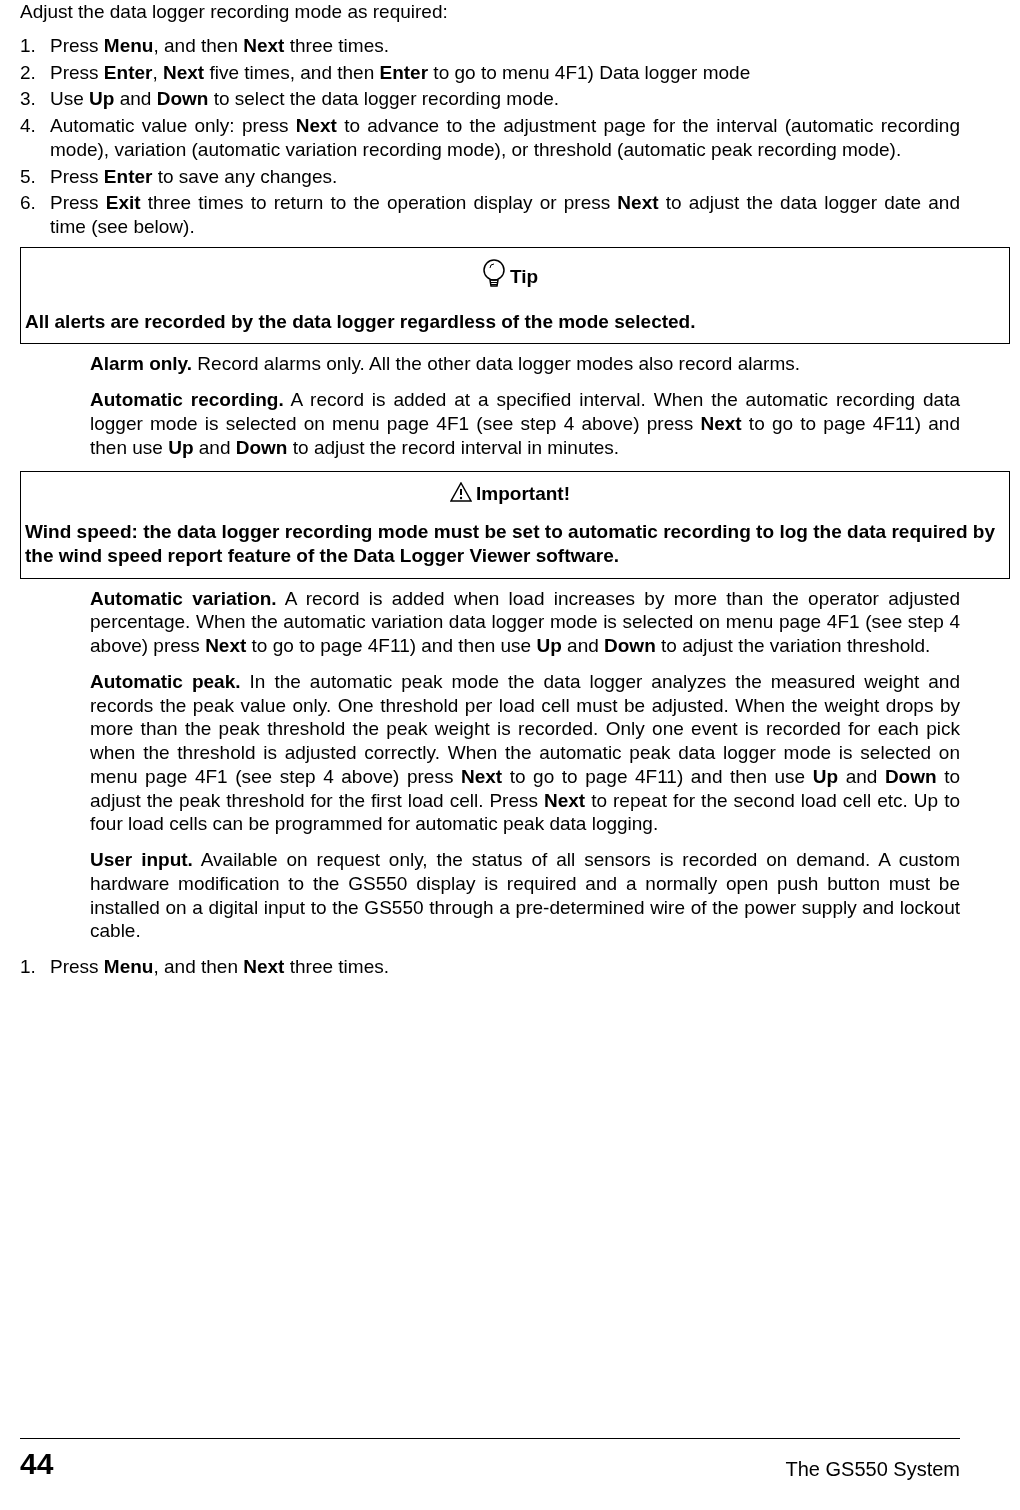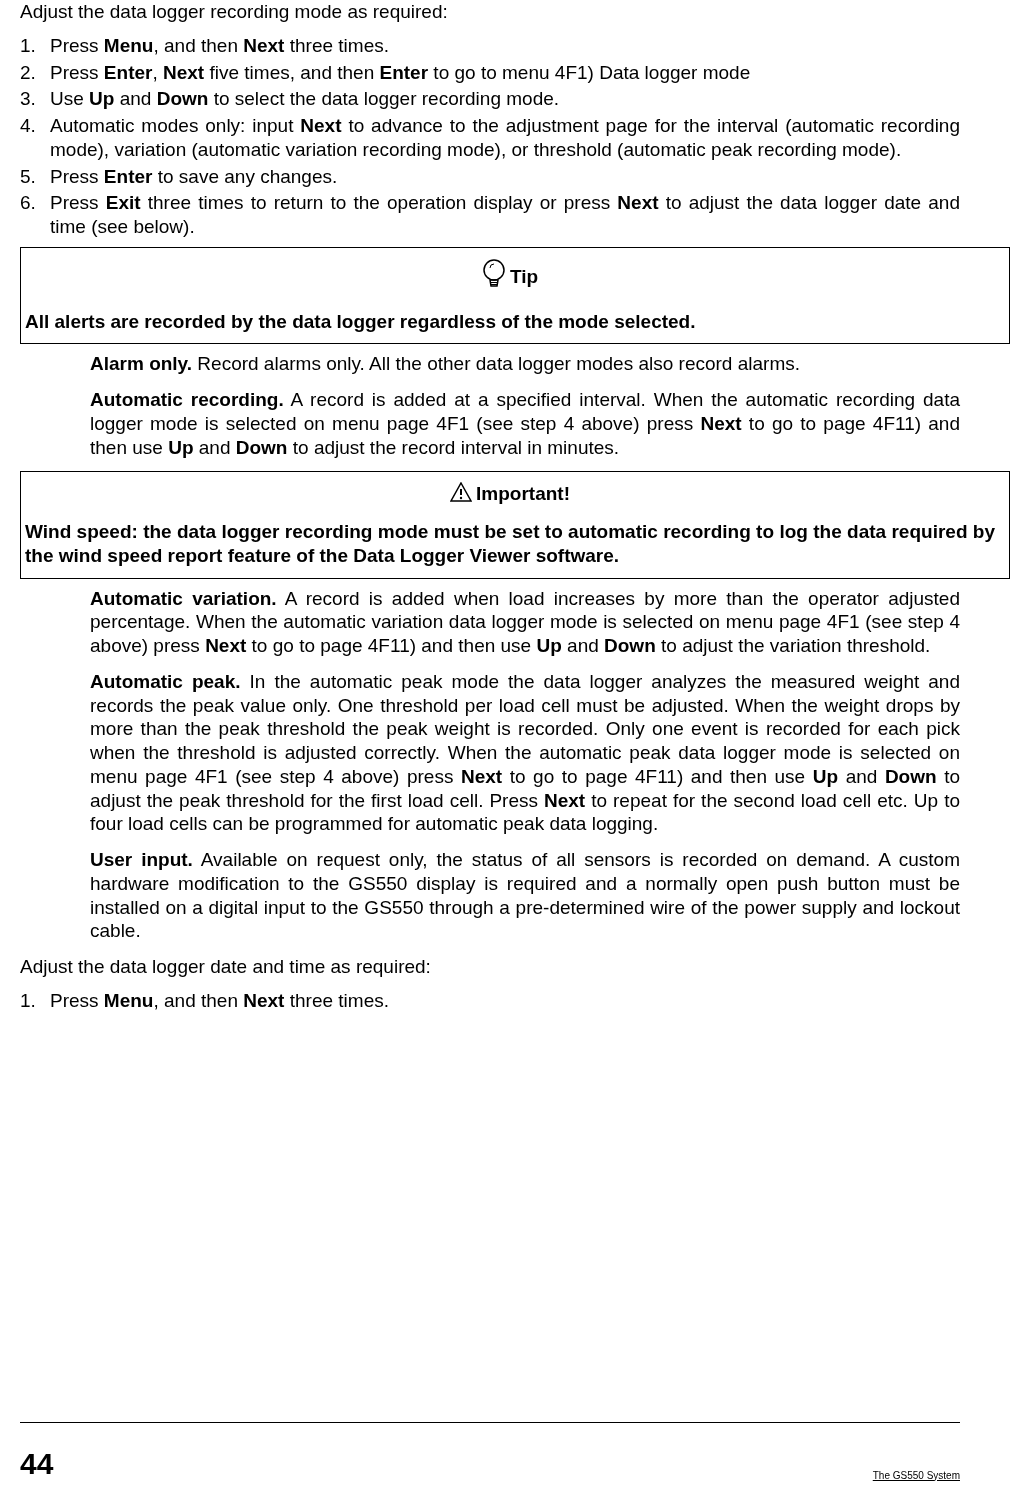--- a/index.html
+++ b/index.html
@@ -77,32 +77,31 @@
     text-align: justify;
     margin-bottom: 12px;
   }
   b { font-weight: bold; }
   .footer {
     position: absolute;
     bottom: 28px;
     left: 20px;
     right: 60px;
     border-top: 1.5px solid #000;
-    padding-top: 22px;
+    padding-top: 6px;
     display: flex;
     justify-content: space-between;
     align-items: flex-end;
   }
   .footer .pagenum {
     font-size: 30px;
     font-weight: bold;
   }
   .footer .doctitle {
-    font-size: 10px;
-    text-decoration: underline;
+    font-size: 20px;
   }
   svg { display: inline-block; }
 </style>
 </head>
 <body>
 
 <div class="page">
 
 
   <p class="intro">Adjust the data logger recording mode as required:</p>
@@ -115,21 +114,21 @@
     <li>
       <span class="num">2.</span>
       <span class="txt"><span>Press </span><b>Enter</b><span>, </span><b>Next</b><span> five times, and then </span><b>Enter</b><span> to go to menu 4F1) Data logger mode</span></span>
     </li>
     <li>
       <span class="num">3.</span>
       <span class="txt"><span>Use </span><b>Up</b><span> and </span><b>Down</b><span> to select the data logger recording mode.</span></span>
     </li>
     <li>
       <span class="num">4.</span>
-      <span class="txt"><span>Automatic modes only: input </span><b>Next</b><span> to advance to the adjustment page for the interval (automatic recording mode), variation (automatic variation recording mode), or threshold (automatic peak recording mode).</span></span>
+      <span class="txt"><span>Automatic value only: press </span><b>Next</b><span> to advance to the adjustment page for the interval (automatic recording mode), variation (automatic variation recording mode), or threshold (automatic peak recording mode).</span></span>
     </li>
     <li>
       <span class="num">5.</span>
       <span class="txt"><span>Press </span><b>Enter</b><span> to save any changes.</span></span>
     </li>
     <li>
       <span class="num">6.</span>
       <span class="txt"><span>Press </span><b>Exit</b><span> three times to return to the operation display or press </span><b>Next</b><span> to adjust the data logger date and time (see below).</span></span>
     </li>
   </ol>
@@ -181,21 +180,20 @@
     </div>
 
     <div class="mode-block">
       <p><b>User input.</b><span> Available on request only, the status of all sensors is recorded on demand. A custom hardware modification to the GS550 display is required and a normally open push button must be installed on a digital input to the GS550 through a pre-determined wire of the power supply and lockout cable.</span></p>
     </div>
 
 
   </div>
 
 
-  <p class="intro">Adjust the data logger date and time as required:</p>
 
   <ol class="steps">
     <li>
       <span class="num">1.</span>
       <span class="txt"><span>Press </span><b>Menu</b><span>, and then </span><b>Next</b><span> three times.</span></span>
     </li>
   </ol>
 
 </div>
 

